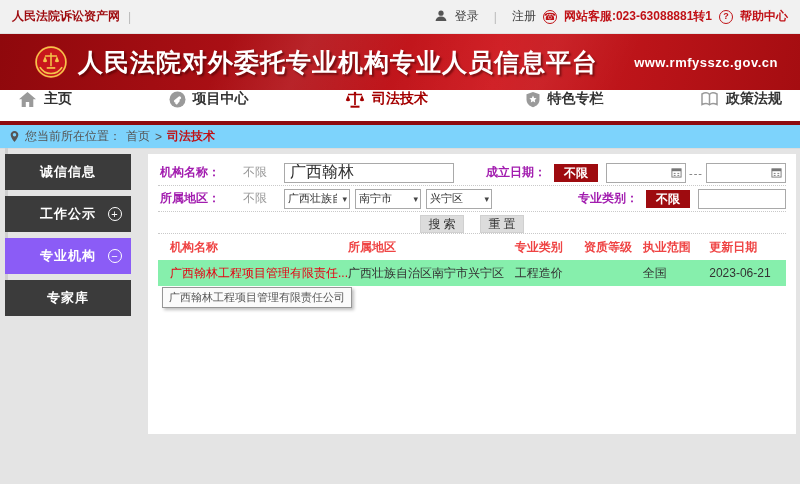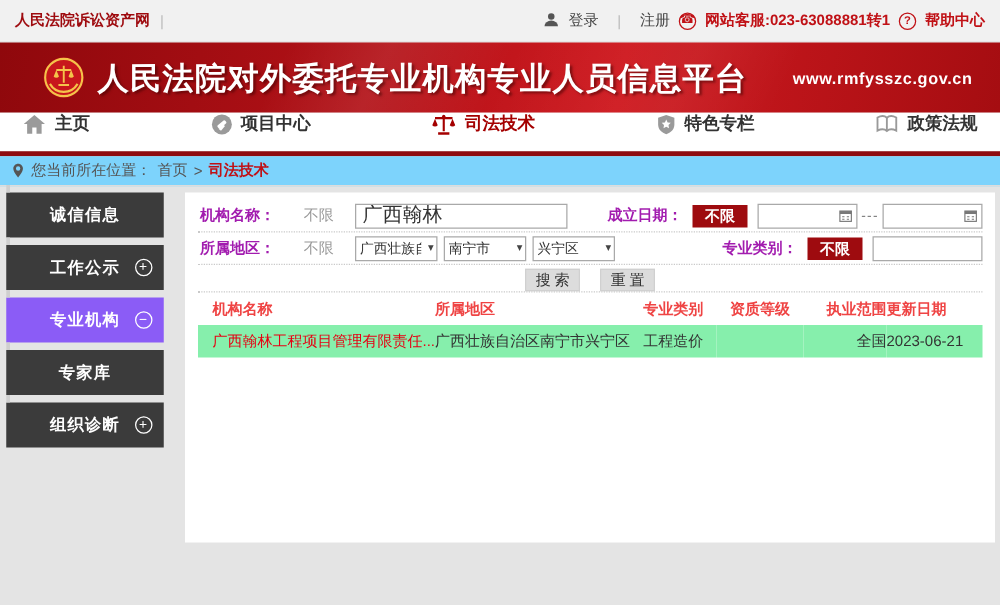--- a/index.html
+++ b/index.html
@@ -94,21 +94,21 @@
     font-size:12px;letter-spacing:3px;padding:0 4px 0 7px;cursor:pointer;font-family:inherit}
 
   
   table{width:100%;border-collapse:collapse}
   th,td{height:26px;font-size:12px;text-align:left;white-space:nowrap;overflow:hidden}
   th{color:#ef4444}
   .col-name{width:150px;padding-left:12px}
   .col-region{width:150px}
   .col-cat{width:85px;text-align:center}
   .col-grade{width:85px;text-align:center}
-  .col-scope{width:80px;text-align:right}
+  .col-scope{width:80px;text-align:left}
   .col-upd{width:88px}
   tr.data-row{background:#86efac}
   .org-link{color:#e60012;cursor:pointer}
 
   .tooltip{position:absolute;left:14px;top:133px;border:1px solid #969696;
     background:#fbfbfb;box-shadow:2px 2px 3px rgba(0,0,0,.25);padding:2px 6px;
     font-size:11px;color:#555;white-space:nowrap}
 </style>
 </head>
 <body>
@@ -210,24 +210,20 @@
     <div class="side-item">
       <span>工作公示</span>
       <span class="toggle-icon plus"></span>
     </div>
     <div class="side-item red">
       <span>专业机构</span>
       <span class="toggle-icon minus"></span>
     </div>
     <div class="side-item">
       <span>专家库</span>
-    </div>
-    <div class="side-item">
-      <span>组织诊断</span>
-      <span class="toggle-icon plus"></span>
     </div>
   </div>
 
   <div class="main">
 
     <div class="form-row">
       <span class="f-label">机构名称：</span>
       <span class="f-any">不限</span>
       <input class="txt-input" type="text" value="广西翰林" style="">
       <div class="right-group">
@@ -293,14 +289,15 @@
           </td>
           <td class="col-region">广西壮族自治区南宁市兴宁区</td>
           <td class="col-cat">工程造价</td>
           <td class="col-grade"></td>
           <td class="col-scope">全国</td>
           <td class="col-upd">2023-06-21</td>
         </tr>
       </tbody>
     </table>
 
+    <div class="tooltip">广西翰林工程项目管理有限责任公司</div>
   </div>
 </div>
 
 </body></html>

